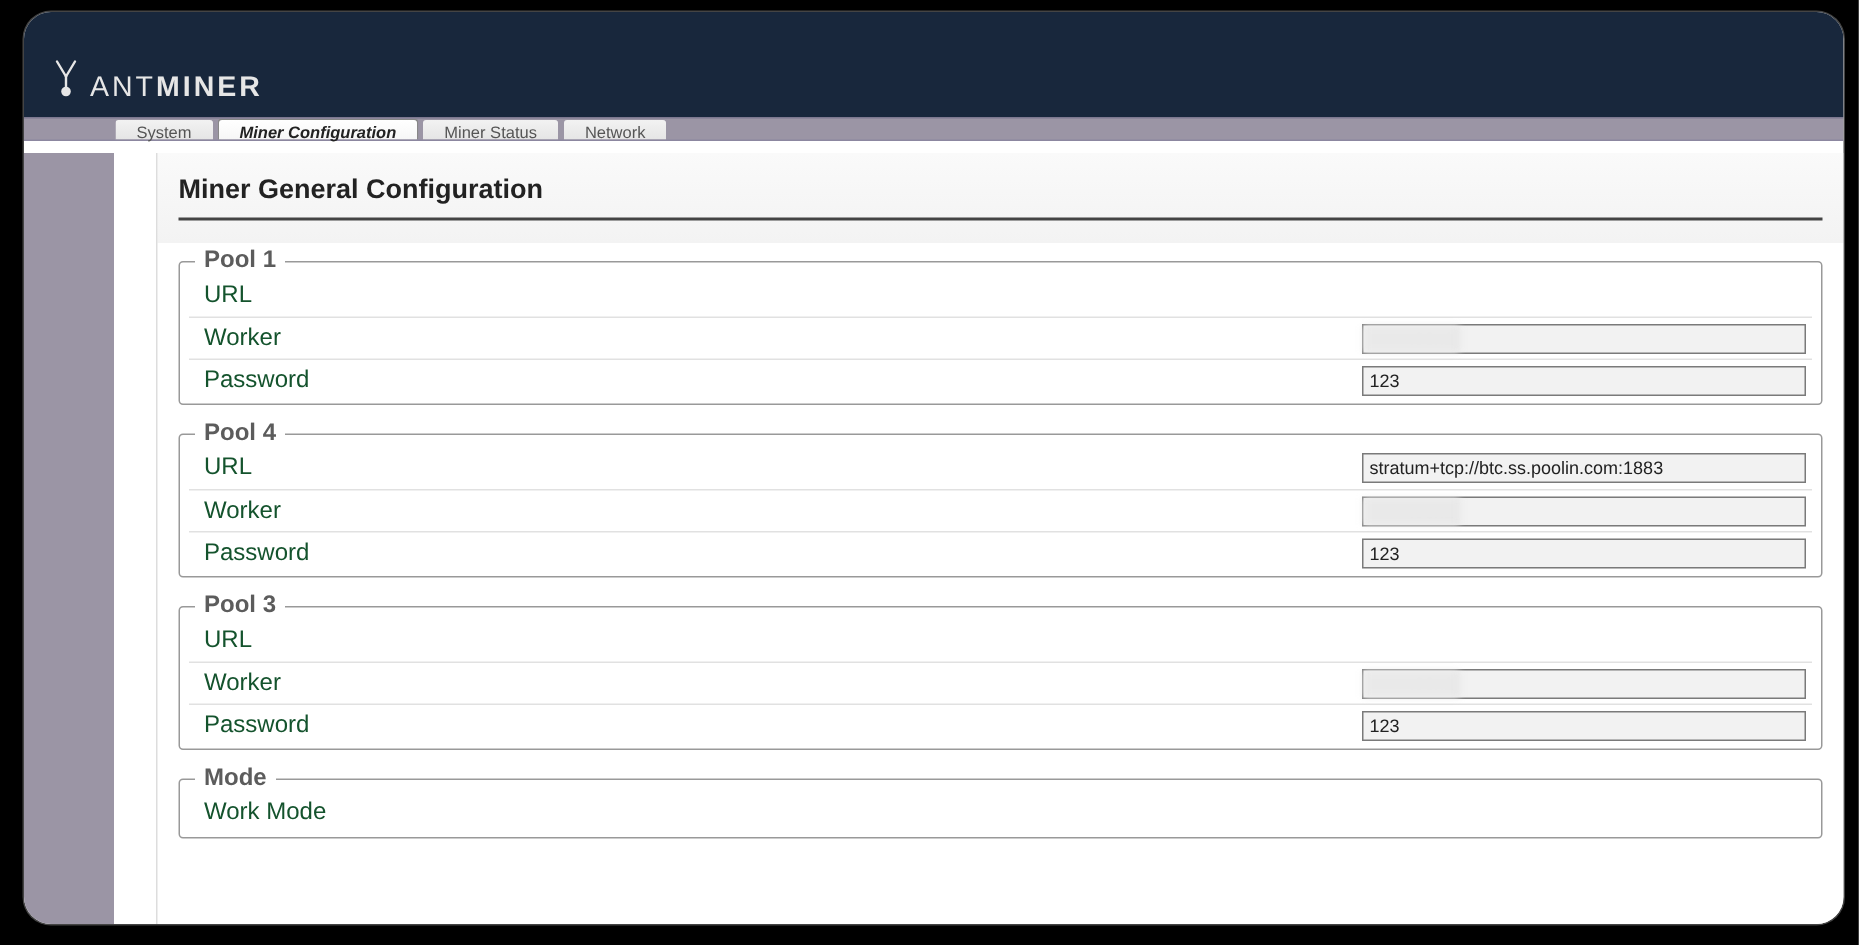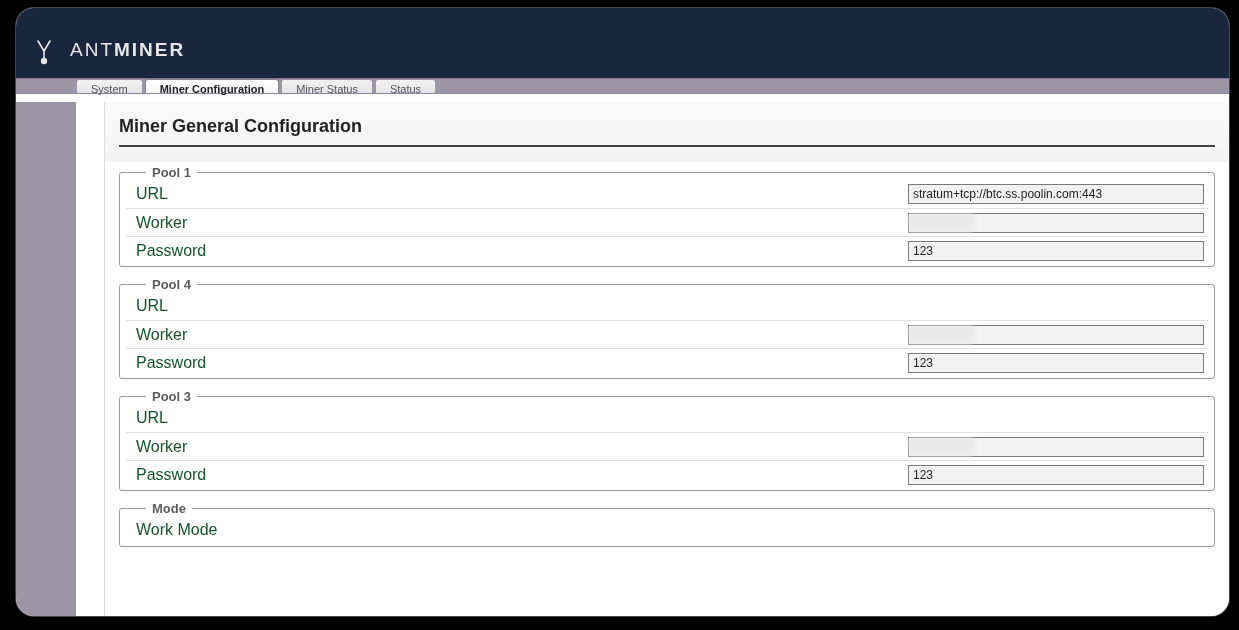--- a/index.html
+++ b/index.html
@@ -14,21 +14,21 @@
     overflow: hidden;
     box-shadow: 0 0 0 1px #444;
   }
   .header {
     background: #18273c;
     height: 70px;
     padding: 8px 18px 0 18px;
     display: flex;
     align-items: flex-end;
   }
-  .logo-wrap { display: flex; align-items: flex-start; gap: 16px; color: #e6e6e6; padding-bottom: 8px;}
+  .logo-wrap { display: flex; align-items: flex-end; gap: 6px; color: #e6e6e6; padding-bottom: 8px;}
   .logo-icon { display:inline-block; }
   .logo-text { font-size: 19px; letter-spacing: 2px; font-weight: 400; font-family: Verdana, Arial; }
   .logo-text .miner { font-weight: 700; }
   .outer-tabbar {
     background: #9b95a5;
     padding: 0 0 0 60px;
     border-top: 1px solid #7c7890;
     border-bottom: 1px solid #8c87a0;
     height: 16px;
     display: flex;
@@ -43,20 +43,21 @@
     border-bottom: none;
     border-radius: 3px 3px 0 0;
     margin-right: 2px;
     cursor: pointer;
   }
   .tab.active {
     color: #222;
     font-weight: 700;
     background: linear-gradient(#ffffff,#f6f6f6);
     border-color: #888;
+    font-style: italic;
   }
   .page-body {
     position: absolute;
     top: 94px; bottom: 0; left: 0; right: 0;
     display: flex;
     gap: 28px;
   }
   .left-gutter {
     width: 60px;
     background: #9b95a5;
@@ -77,25 +78,25 @@
     margin-bottom: 18px;
   }
   fieldset.pool {
     border: 1px solid #999;
     border-radius: 3px;
     margin: 0 0 10px 0;
     padding: 0 6px 2px 6px;
     background: #fff;
   }
   fieldset.pool legend {
-    font-size: 13px;
+    font-size: 16px;
     font-weight: 700;
     color: #5c5c5c;
     padding: 0 6px;
-    margin-left: 20px;
+    margin-left: 4px;
   }
   .row {
     display: flex;
     align-items: center;
     min-height: 28px;
     border-top: 1px solid #e1e1e1;
     padding: 2px 0;
   }
   .row:first-of-type { border-top: none; }
   .row-label {
@@ -160,51 +161,51 @@
       <span class="logo-text">
         <span>ANT</span><span class="miner">MINER</span>
       </span>
     </div>
   </div>
 
   <div class="outer-tabbar" id="tabbar">
       <div class="tab">System</div>
       <div class="tab active">Miner Configuration</div>
       <div class="tab">Miner Status</div>
-      <div class="tab">Status</div>
+      <div class="tab">Network</div>
     </div>
 
   <div class="page-body">
     <div class="left-gutter"></div>
     <div class="content">
       <div class="page-title">Miner General Configuration</div>
       <div id="pools-container">
           <fieldset class="pool">
             <legend>Pool 1</legend>
             <div class="row">
               <div class="row-label">URL</div>
               <div class="row-spacer"></div>
-              <div class="row-input-wrap"><input type="text" class="txt" value="stratum+tcp://btc.ss.poolin.com:443" style=""></div>
             </div>
             <div class="row">
               <div class="row-label">Worker</div>
               <div class="row-spacer"></div>
               <div class="row-input-wrap worker-wrap"><input type="text" class="txt" value="        .98x1" style=""><div class="blur"></div></div>
             </div>
             <div class="row">
               <div class="row-label">Password</div>
               <div class="row-spacer"></div>
               <div class="row-input-wrap"><input type="text" class="txt" value="123" style=""></div>
             </div>
           </fieldset>
           <fieldset class="pool">
             <legend>Pool 4</legend>
             <div class="row">
               <div class="row-label">URL</div>
               <div class="row-spacer"></div>
+              <div class="row-input-wrap"><input type="text" class="txt" value="stratum+tcp://btc.ss.poolin.com:1883" style=""></div>
             </div>
             <div class="row">
               <div class="row-label">Worker</div>
               <div class="row-spacer"></div>
               <div class="row-input-wrap worker-wrap"><input type="text" class="txt" value="        .98x1" style=""><div class="blur"></div></div>
             </div>
             <div class="row">
               <div class="row-label">Password</div>
               <div class="row-spacer"></div>
               <div class="row-input-wrap"><input type="text" class="txt" value="123" style=""></div>

